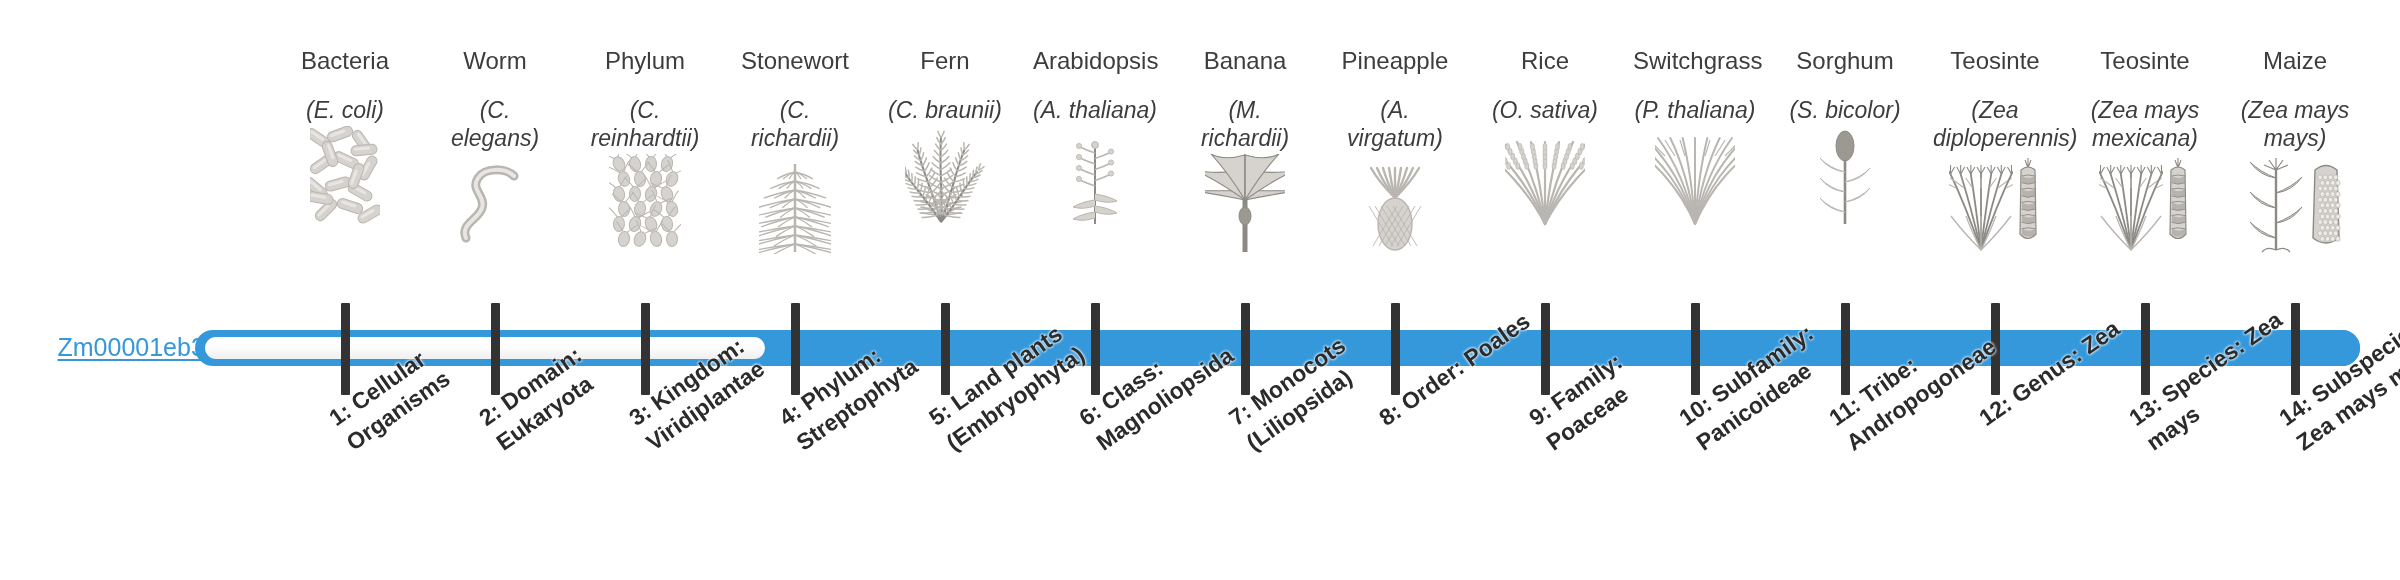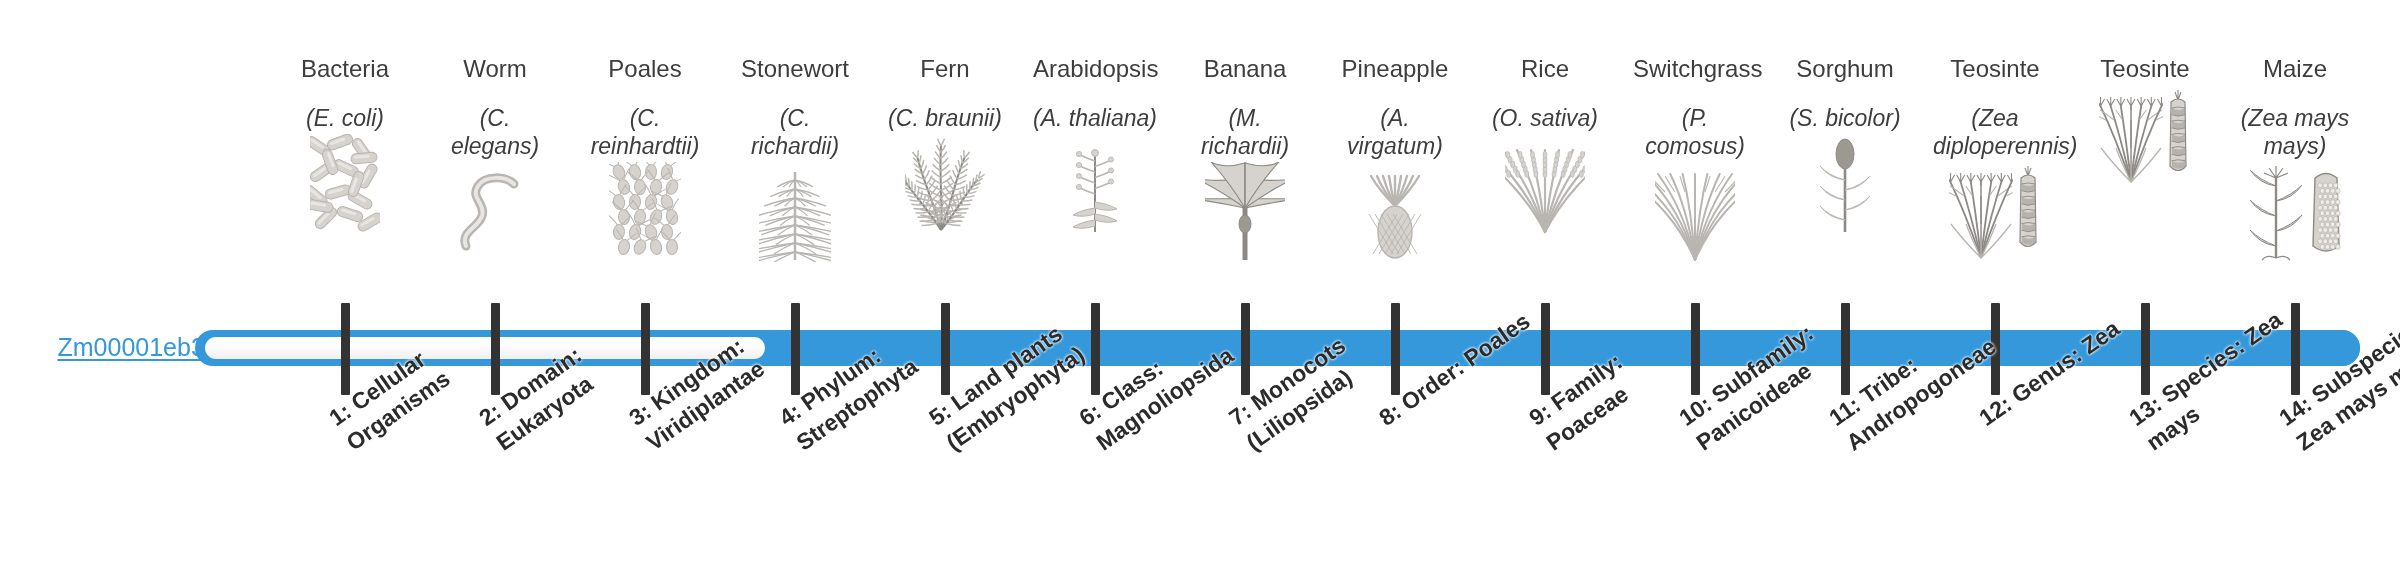--- a/index.html
+++ b/index.html
@@ -25,21 +25,21 @@
     color:#2b2b2b;
   }
   #gene-label .gene-link{
     color:#3498db;
     text-decoration:underline;
     text-underline-offset:3px;
     cursor:pointer;
   }
 
   
-  #columns{position:absolute;left:470px;top:16px;width:1910px;height:320px;}
+  #columns{position:absolute;left:470px;top:8px;width:1910px;height:320px;}
   .species-col{
     position:absolute;
     top:38px;
     width:124px;
     text-align:center;
   }
   .sp-common{
     font-size:24px;
     line-height:30px;
     color:#3d3d3d;
@@ -199,21 +199,21 @@
         <div class="sp-common">Worm</div>
         <div class="sp-latin">(C. elegans)</div>
         <div class="sp-art">
           <svg width="86" height="100" viewBox="0 0 86 100">
       <path d="M14 84 C 8 70, 26 66, 30 54 C 34 42, 18 36, 26 24 C 33 13, 54 14, 62 22" fill="none" stroke="#b9b6b1" stroke-width="9" stroke-linecap="round"></path>
       <path d="M14 84 C 8 70, 26 66, 30 54 C 34 42, 18 36, 26 24 C 33 13, 54 14, 62 22" fill="none" stroke="#e8e6e2" stroke-width="4" stroke-linecap="round"></path>
     </svg>
         </div>
       </div>
       <div class="species-col" style="left: 113px;">
-        <div class="sp-common">Poales</div>
+        <div class="sp-common">Phylum</div>
         <div class="sp-latin">(C. reinhardtii)</div>
         <div class="sp-art">
           <svg width="72" height="100" viewBox="0 0 72 100">
             <g transform="translate(10,10) rotate(-25)">
               <ellipse rx="5.5" ry="7.5" fill="#d6d3ce" stroke="#b9b6b1" stroke-width="1"></ellipse>
               <path d="M-2 -7 q -6 -7 -9 -9" fill="none" stroke="#b9b6b1" stroke-width="1"></path>
               <path d="M2 -7 q 6 -7 9 -9" fill="none" stroke="#b9b6b1" stroke-width="1"></path>
             </g>
             <g transform="translate(26,10) rotate(-12)">
               <ellipse rx="5.5" ry="7.5" fill="#d6d3ce" stroke="#b9b6b1" stroke-width="1"></ellipse>
@@ -691,21 +691,21 @@
             <ellipse cx="85.5" cy="40" rx="2" ry="3.4" fill="#d6d3ce" stroke="#b9b6b1" stroke-width=".7"></ellipse>
             <ellipse cx="89.69999999999999" cy="35.2" rx="2" ry="3.4" fill="#d6d3ce" stroke="#b9b6b1" stroke-width=".7"></ellipse>
             <ellipse cx="93.9" cy="30.4" rx="2" ry="3.4" fill="#d6d3ce" stroke="#b9b6b1" stroke-width=".7"></ellipse>
             <ellipse cx="98.10000000000001" cy="25.6" rx="2" ry="3.4" fill="#d6d3ce" stroke="#b9b6b1" stroke-width=".7"></ellipse>
             <ellipse cx="102.30000000000001" cy="20.799999999999997" rx="2" ry="3.4" fill="#d6d3ce" stroke="#b9b6b1" stroke-width=".7"></ellipse>
           </svg>
         </div>
       </div>
       <div class="species-col" style="left: 1163px; text-align: center;">
         <div class="sp-common">Switchgrass</div>
-        <div class="sp-latin">(P. comosus)</div>
+        <div class="sp-latin">(P. thaliana)</div>
         <div class="sp-art">
           <svg width="80" height="100" viewBox="0 0 80 100">
             <path d="M40 98 C 24.4 62, 1 36, -34.099999999999994 12" fill="none" stroke="#b9b6b1" stroke-width="2" stroke-linecap="round"></path>
             <path d="M40 98 C 27 62, 7.5 36, -21.75 12" fill="none" stroke="#b9b6b1" stroke-width="2" stroke-linecap="round"></path>
             <path d="M40 98 C 29.6 62, 14 36, -9.399999999999999 12" fill="none" stroke="#b9b6b1" stroke-width="2" stroke-linecap="round"></path>
             <path d="M40 98 C 32.2 62, 20.5 36, 2.950000000000003 12" fill="none" stroke="#b9b6b1" stroke-width="2" stroke-linecap="round"></path>
             <path d="M40 98 C 34.8 62, 27 36, 15.3 12" fill="none" stroke="#b9b6b1" stroke-width="2" stroke-linecap="round"></path>
             <path d="M40 98 C 37.4 62, 33.5 36, 27.65 12" fill="none" stroke="#b9b6b1" stroke-width="2" stroke-linecap="round"></path>
             <path d="M40 98 C 40 62, 40 36, 40 12" fill="none" stroke="#b9b6b1" stroke-width="2" stroke-linecap="round"></path>
             <path d="M40 98 C 42.6 62, 46.5 36, 52.35 12" fill="none" stroke="#b9b6b1" stroke-width="2" stroke-linecap="round"></path>
@@ -788,20 +788,21 @@
             <path d="M5.5 61.599999999999994 q 6 -2 14 0" fill="none" stroke="#8d8a85" stroke-width=".9"></path>
             <path d="M6 61.599999999999994 q 7 4 13 0 l 0 6 q -6 4 -13 0 Z" fill="#9c9892" opacity=".55"></path>
             <path d="M5.5 68.19999999999999 q 6 3 14 0" fill="none" stroke="#8d8a85" stroke-width=".9"></path>
             <path d="M5.5 74.8 q 6 -2 14 0" fill="none" stroke="#8d8a85" stroke-width=".9"></path>
             <path d="M6 74.8 q 7 4 13 0 l 0 6 q -6 4 -13 0 Z" fill="#9c9892" opacity=".55"></path>
           </svg>
         </div>
       </div>
       <div class="species-col" style="left: 1613px;">
         <div class="sp-common">Teosinte</div>
+        <div class="sp-latin">(Zea mays mexicana)</div>
         <div class="sp-art">
           <svg width="64" height="100" viewBox="0 0 64 100">
             <path d="M32 96 C 21.5 66, 11 40, 0.5 18" fill="none" stroke="#8d8a85" stroke-width="1.8"></path>
             <path d="M6.800000000000001 34 q -12 -6 -21 -10" fill="none" stroke="#b9b6b1" stroke-width="1.2"></path>
             <path d="M1.5500000000000007 20 l -4 -7 M1.5500000000000007 20 l 4 -7 M1.5500000000000007 20 l 0 -9" stroke="#8d8a85" stroke-width="1.1" fill="none"></path>
             <path d="M32 96 C 25 66, 18 40, 11 18" fill="none" stroke="#8d8a85" stroke-width="1.8"></path>
             <path d="M15.2 34 q -8 -6 -14 -10" fill="none" stroke="#b9b6b1" stroke-width="1.2"></path>
             <path d="M11.7 20 l -4 -7 M11.7 20 l 4 -7 M11.7 20 l 0 -9" stroke="#8d8a85" stroke-width="1.1" fill="none"></path>
             <path d="M32 96 C 28.5 66, 25 40, 21.5 18" fill="none" stroke="#8d8a85" stroke-width="1.8"></path>
             <path d="M23.6 34 q -4 -6 -7 -10" fill="none" stroke="#b9b6b1" stroke-width="1.2"></path>

